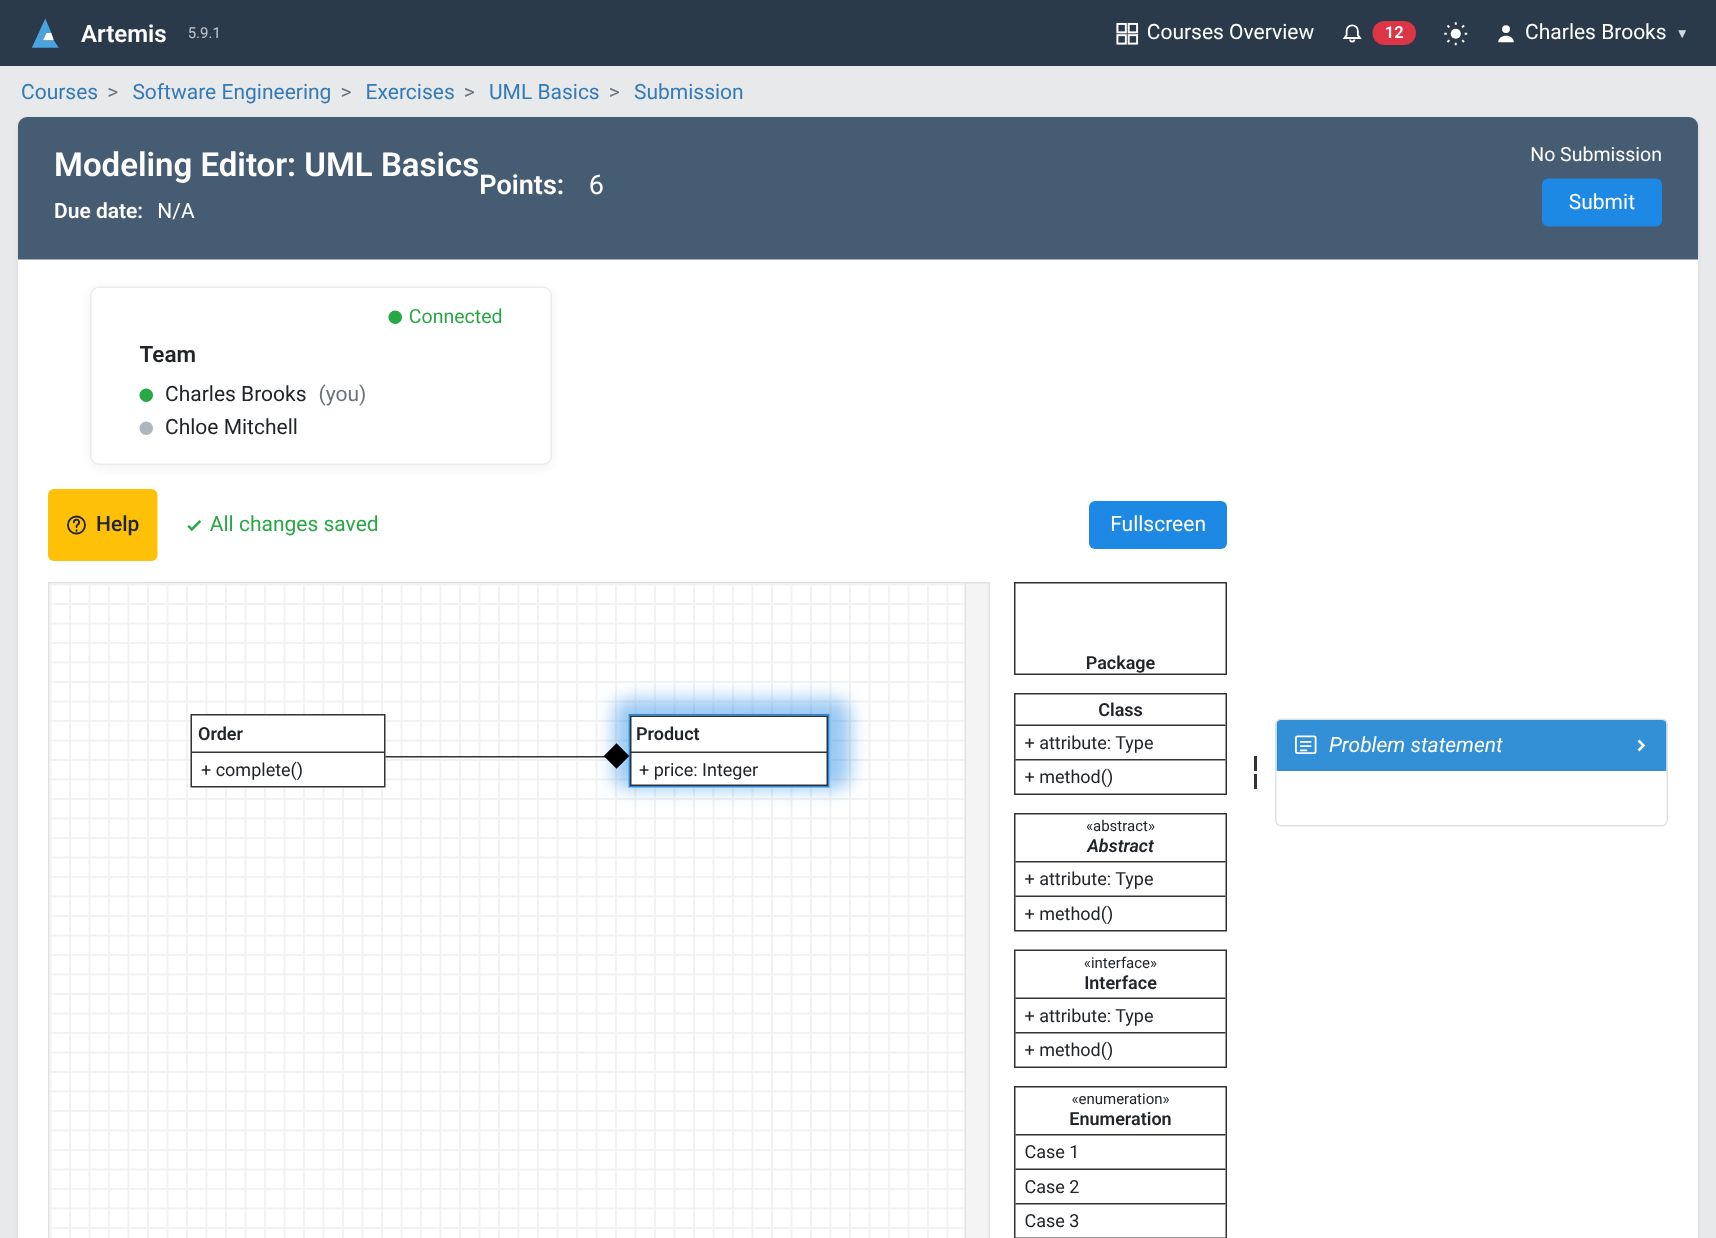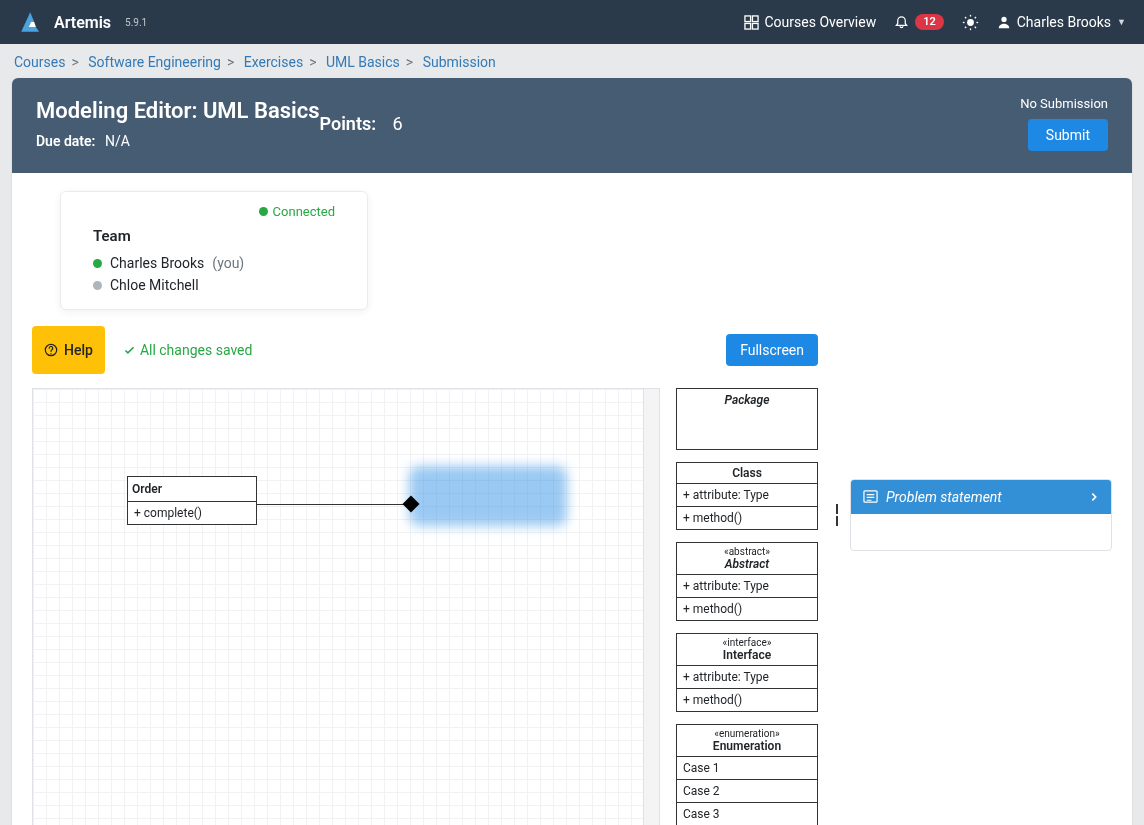--- a/index.html
+++ b/index.html
@@ -83,21 +83,21 @@
 .uml-node .ur:last-child{border-bottom:none;}
 
 .sel-halo{position:absolute;filter:blur(6px);background:rgba(30,136,229,.45);border-radius:10px;}
 
 .conn{position:absolute;height:1px;background:#333;top:15px;}
 .diamond{position:absolute;width:12px;height:12px;background:#000;transform:rotate(45deg);}
 
 
 .palette{width:142px;margin-left:16px;}
 .pal-item{border:1px solid #333;background:#fff;font-size:12px;margin-bottom:12px;}
-.pal-item.tall{height:62px;display:flex;align-items:flex-start;justify-content:center;padding-top:4px;font-style:italic;}
+.pal-item.tall{height:62px;display:flex;align-items:flex-end;justify-content:center;padding-top:4px;}
 .pal-head{text-align:center;font-weight:600;border-bottom:1px solid #333;padding:3px 0;}
 .pal-ster{text-align:center;font-size:10px;padding-top:3px;}
 .pal-name{text-align:center;font-weight:600;font-style:italic;padding-bottom:3px;border-bottom:1px solid #333;}
 .pal-name.nit{font-style:normal;}
 .pal-row{padding:4px 6px;border-bottom:1px solid #333;}
 .pal-row:last-child{border-bottom:none;}
 
 
 .probstmt{border:1px solid var(--gray1);background:#fff;border-radius:4px;overflow:hidden;}
 .probstmt .ps-head{background:#338fd6;color:#fff;padding:9px 12px;display:flex;align-items:center;gap:8px;font-size:14px;cursor:pointer;}
@@ -235,20 +235,24 @@
       <div class="editor-wrap">
         <div class="canvas">
 
           <div class="uml-node" style="left:94px;top:87px;width:130px;">
             <div class="uh">Order</div>
             <div class="ur">+ complete()</div>
           </div>
 
           <div class="sel-halo" style="left:376px;top:77px;width:158px;height:60px;"></div>
 
+          <div class="uml-node" style="left:386px;top:87px;width:134px;border:1.5px solid #1e88e5;outline:1px solid #333;outline-offset:-2px;">
+            <div class="uh">Product</div>
+            <div class="ur">+ price: Integer</div>
+          </div>
 
           <div style="position:absolute;left:224px;top:100px;width:162px;">
             <div class="conn" style="left:0;width:150px;"></div>
             <div class="diamond" style="left:148px;top:9px;"></div>
           </div>
         </div>
         <div class="vscroll"></div>
 
         <div class="palette">
           <div class="pal-item tall">

